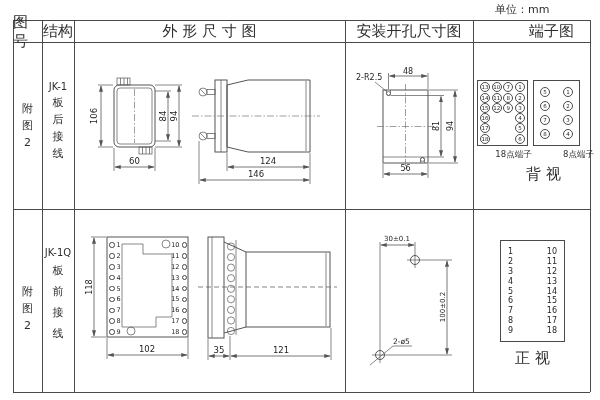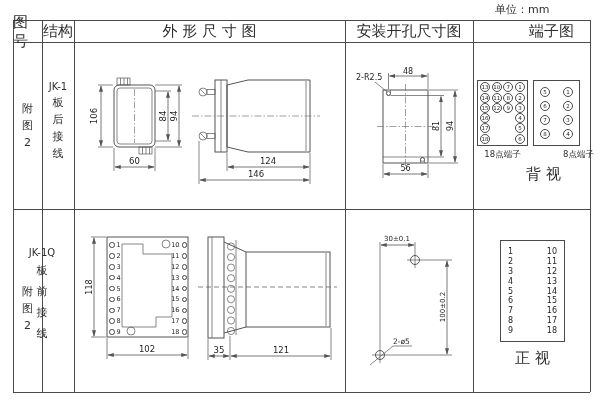--- a/index.html
+++ b/index.html
@@ -203,30 +203,30 @@
     </div>
     <div class="trow">
       <span class="tcirc">7</span>
       <span class="tcirc">3</span>
     </div>
     <div class="trow">
       <span class="tcirc">8</span>
       <span class="tcirc">4</span>
     </div>
   </div>
-<div class="tlabel" style="left:475px;top:149px;width:55px">18点端子</div>
+<div class="tlabel" style="left:486px;top:149px;width:55px">18点端子</div>
 <div class="tlabel" style="left:553px;top:149px;width:51px">8点端子</div>
 <div class="viewlabel" style="left:473px;top:165px;width:117px">背 视</div>
 
 <div class="vcol vc17" style="left:13px;top:283px;width:29px">
     <span>附</span>
     <span>图</span>
     <span>2</span>
   </div>
-<div class="vcol" style="left:26px;top:245px;width:32px">
+<div class="vcol" style="left:42px;top:245px;width:32px">
   <span class="model">JK-1Q</span>
   <span class="vcol vc21" style="position:static">
       <span>板</span>
       <span>前</span>
       <span>接</span>
       <span>线</span>
     </span>
 </div>
 
 <svg width="255" height="150" style="left:85px;top:225px">

